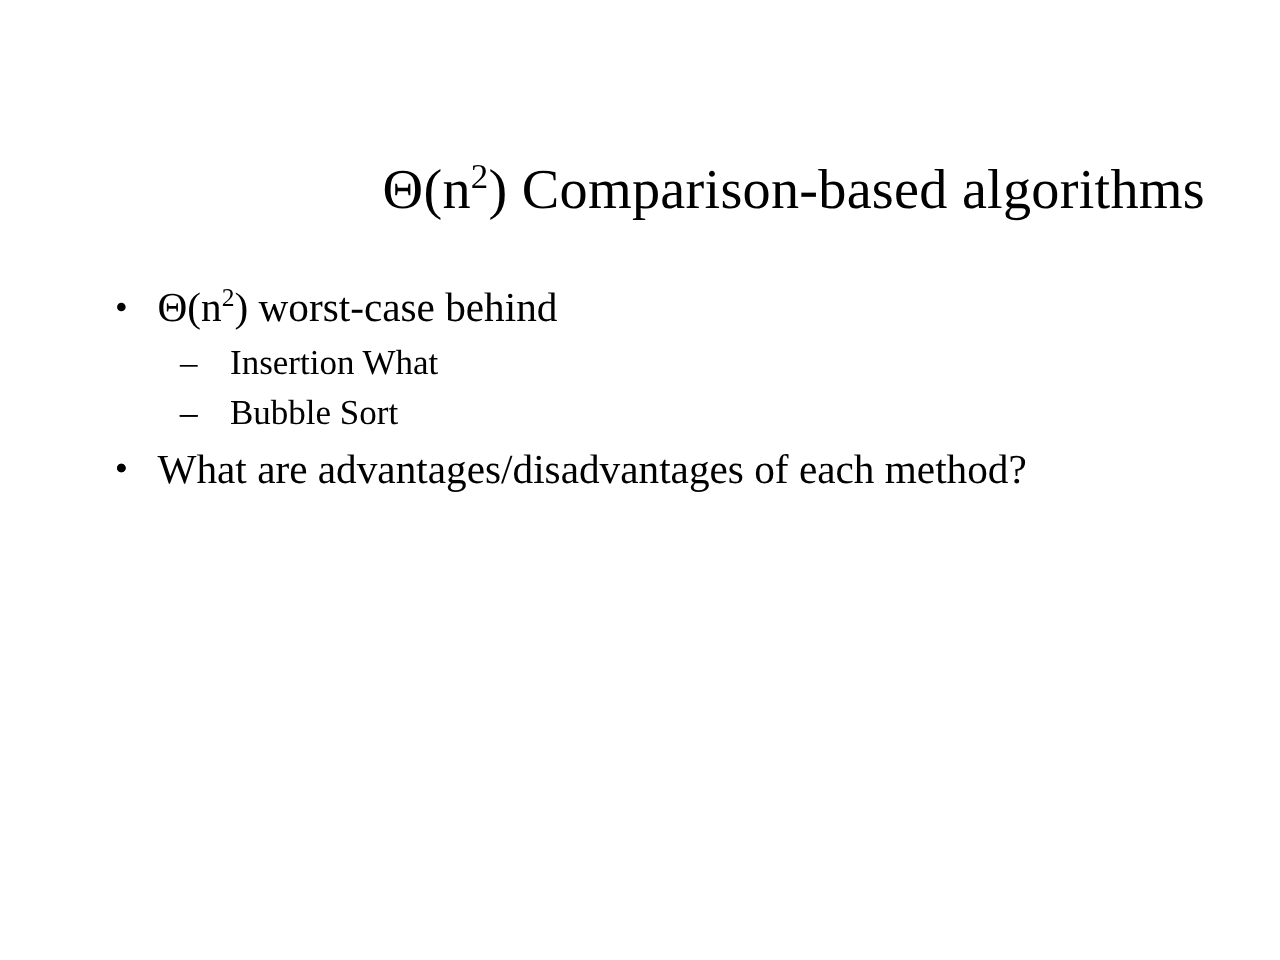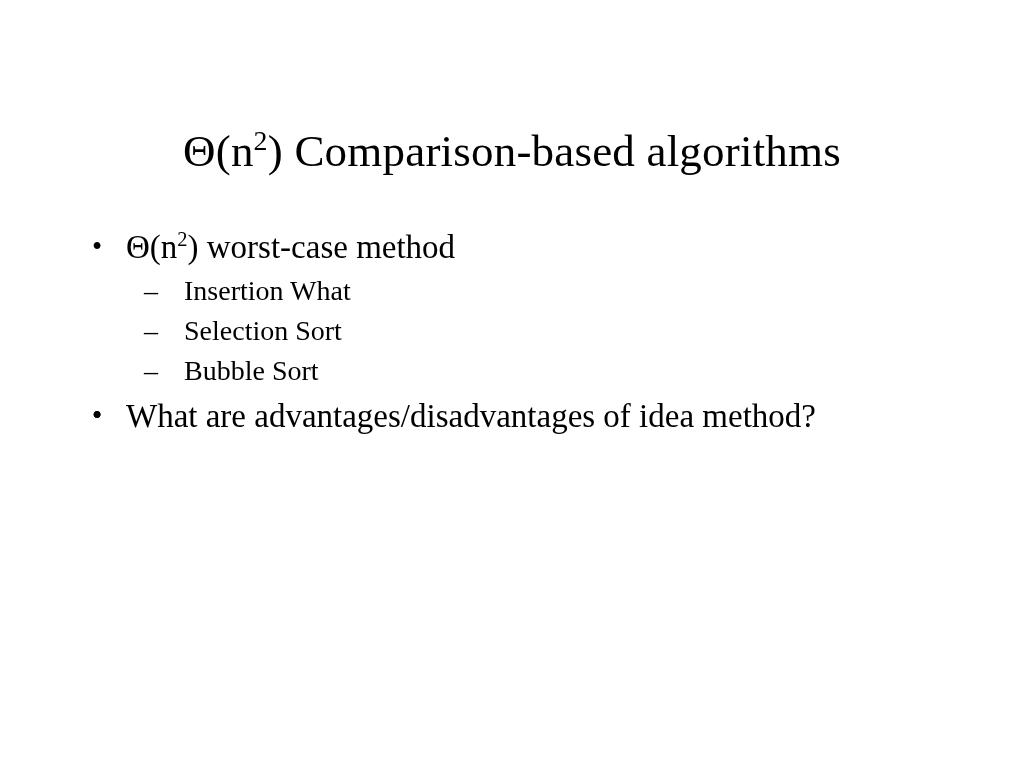--- a/index.html
+++ b/index.html
@@ -19,21 +19,21 @@
     width: 1024px;
     height: 768px;
     background: #ffffff;
     box-sizing: border-box;
   }
   .slide-title {
     position: absolute;
     top: 96px;
     left: 60px;
     width: 904px;
-    text-align: center;
+    text-align: right;
     font-size: 45px;
     line-height: 1.12;
     font-weight: normal;
     letter-spacing: 0.2px;
     white-space: nowrap;
   }
   .body-block {
     position: absolute;
     top: 228px;
     left: 84px;
@@ -93,43 +93,42 @@
 
   <h1 class="slide-title">
     <span class="txt">Θ(n</span><sup>2</sup><span class="txt">) Comparison-based algorithms</span>
   </h1>
 
   <div class="body-block">
     <ul class="level1">
 
       <li class="l1">
         <span class="bullet1">•</span>
-        <span class="txt">Θ(n</span><sup>2</sup><span class="txt">) worst-case method</span>
+        <span class="txt">Θ(n</span><sup>2</sup><span class="txt">) worst-case behind</span>
 
         <ul class="level2">
           <li class="l2">
             <span class="bullet2">–</span>
             <span class="txt">Insertion What</span>
           </li>
           <li class="l2">
             <span class="bullet2">–</span>
-            <span class="txt">Selection Sort</span>
           </li>
           <li class="l2">
             <span class="bullet2">–</span>
             <span class="txt">Bubble Sort</span>
           </li>
         </ul>
       </li>
 
       <li class="l1">
         <span class="bullet1">•</span>
       </li>
 
       <li class="l1">
         <span class="bullet1">•</span>
-        <span class="txt">What are advantages/disadvantages of idea method?</span>
+        <span class="txt">What are advantages/disadvantages of each method?</span>
       </li>
 
     </ul>
   </div>
 
 </div>
 
 </body></html>

